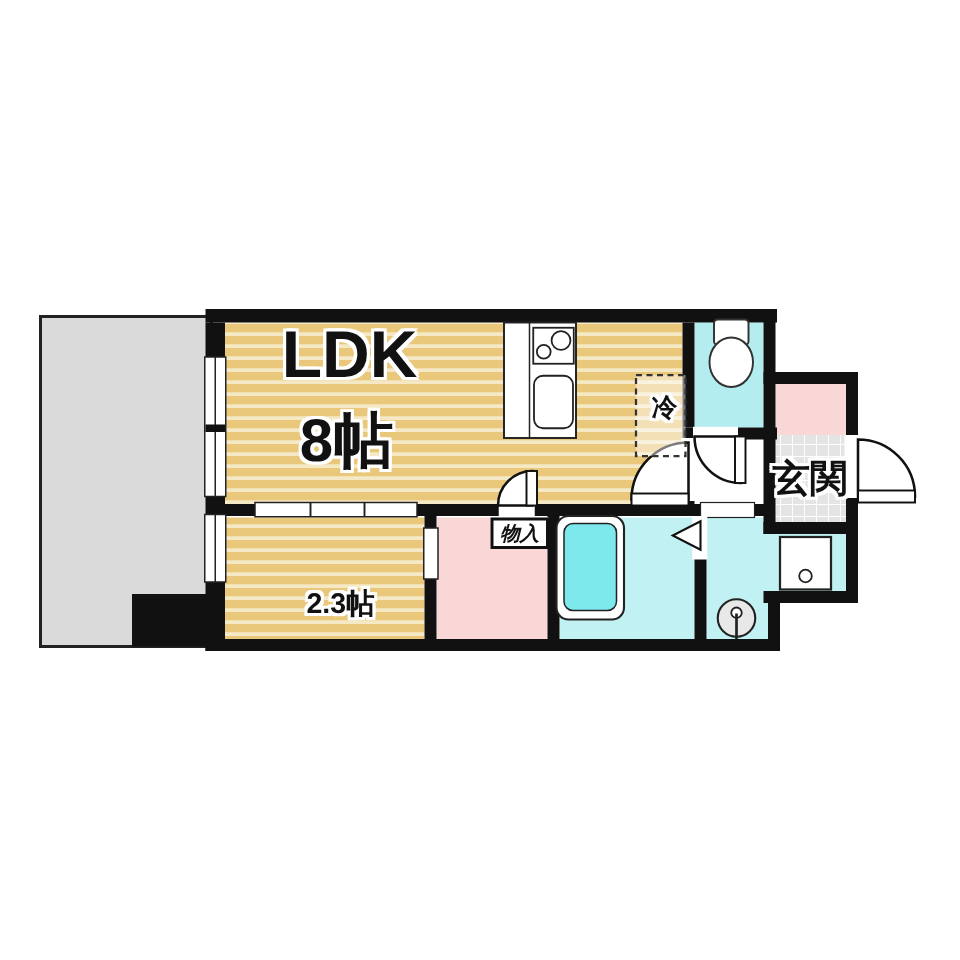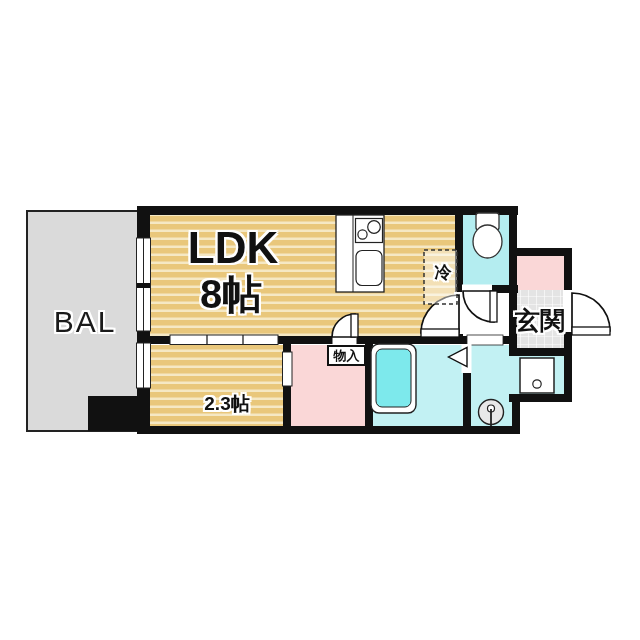--- a/index.html
+++ b/index.html
@@ -126,23 +126,22 @@
     </g>
 
     <g>
       <circle cx="491" cy="412" r="12.5" fill="#e8e8e8" stroke="#222" stroke-width="1.4"></circle>
       <circle cx="491" cy="408.5" r="3.5" fill="#fff" stroke="#222" stroke-width="1.2"></circle>
       <line x1="491" y1="409" x2="491" y2="426" stroke="#222" stroke-width="1.8"></line>
     </g>
   </g>
 </svg>
 
-<div class="lbl" style="left:85px;top:322px;font-size:30px;font-weight:400;letter-spacing:2px;color:#1a1a1a">BAL</div>
-<div class="lbl" style="left:233px;top:248px;font-size:44px;text-align:center;">LDK</div>
+<div class="lbl" style="left:233px;top:237px;font-size:44px;text-align:center;">LDK</div>
 <div class="lbl" style="left:231px;top:294px;font-size:40px;">8帖</div>
 <div class="lbl" style="left:227px;top:403px;font-size:19px;">2.3帖</div>
 <div class="lbl" style="left:540px;top:320px;font-size:25px;">玄関</div>
 <div class="lbl" style="left:443px;top:272px;font-size:17px;">冷</div>
 <div class="storage-box">
-  <div class="lbl" style="font-size:13px;">物入</div>
+  <div class="lbl" style="font-size:13px;font-style:italic;">物入</div>
 </div>
 
 </div>
 
 </body></html>

